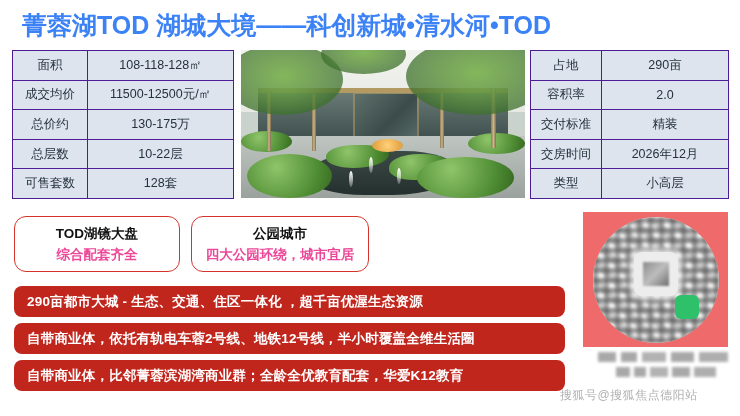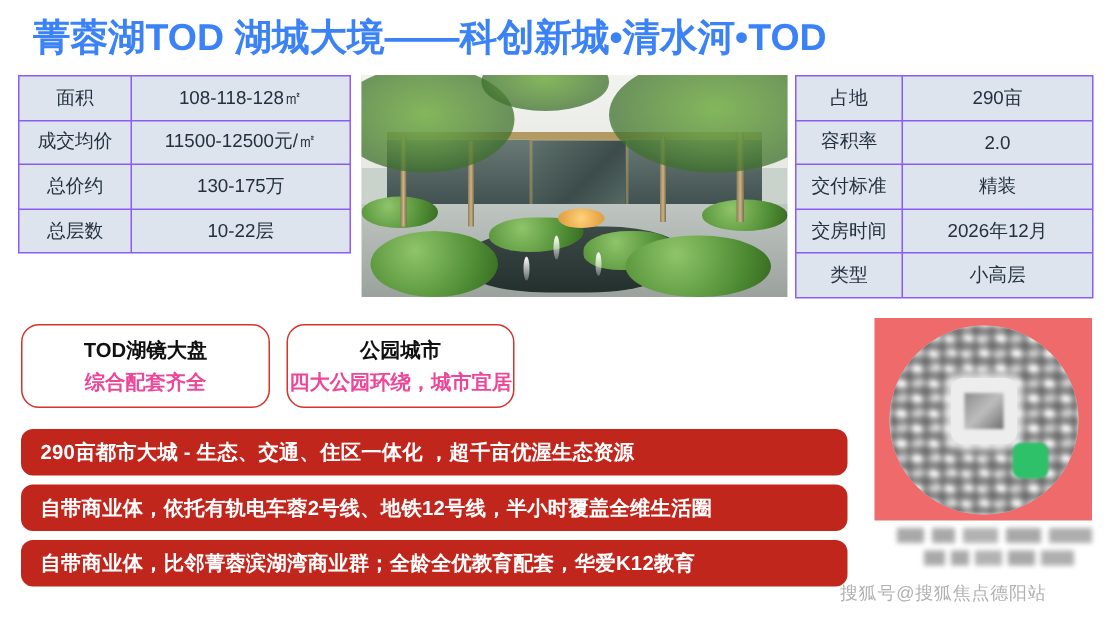--- a/index.html
+++ b/index.html
@@ -31,21 +31,21 @@
     color: #3b82f6;
     letter-spacing: 0px;
     white-space: nowrap;
   }
 
   
   .spec-table {
     position: absolute;
     border-collapse: separate;
     border-spacing: 1px;
-    background: #8b5cf6;
+    background: #4c1d95;
     table-layout: fixed;
   }
   .spec-table td {
     background: #dde4ed;
     color: #24313f;
     text-align: center;
     vertical-align: middle;
     font-size: 12.5px;
     padding: 0;
     white-space: nowrap;
@@ -157,21 +157,21 @@
     white-space: nowrap;
   }
   .feature-box .fb-sub {
     font-size: 13.5px;
     font-weight: bold;
     color: #ec4899;
     line-height: 21px;
     white-space: nowrap;
   }
   #fbox-0 { left: 14px;  width: 166px; }
-  #fbox-1 { left: 191px; width: 152px; }
+  #fbox-1 { left: 191px; width: 178px; }
   #fbox-2 { left: 380px; width: 189px; }
 
   
   .banner {
     position: absolute;
     left: 14px;
     width: 551px;
     height: 31px;
     background: #c1261d;
     border-radius: 8px;
@@ -298,20 +298,24 @@
         <td class="k">成交均价</td>
         <td class="v">11500-12500元/㎡</td>
       </tr>
       <tr>
         <td class="k">总价约</td>
         <td class="v">130-175万</td>
       </tr>
       <tr>
         <td class="k">总层数</td>
         <td class="v">10-22层</td>
+      </tr>
+      <tr>
+        <td class="k">可售套数</td>
+        <td class="v">128套</td>
       </tr>
     </tbody>
   </table>
 
   <div class="hero">
     <div class="hero-sky"></div>
     <div class="hero-building"></div>
     <div class="hero-glass"></div>
     <div class="hero-ground"></div>
     <div class="hero-water"></div>

